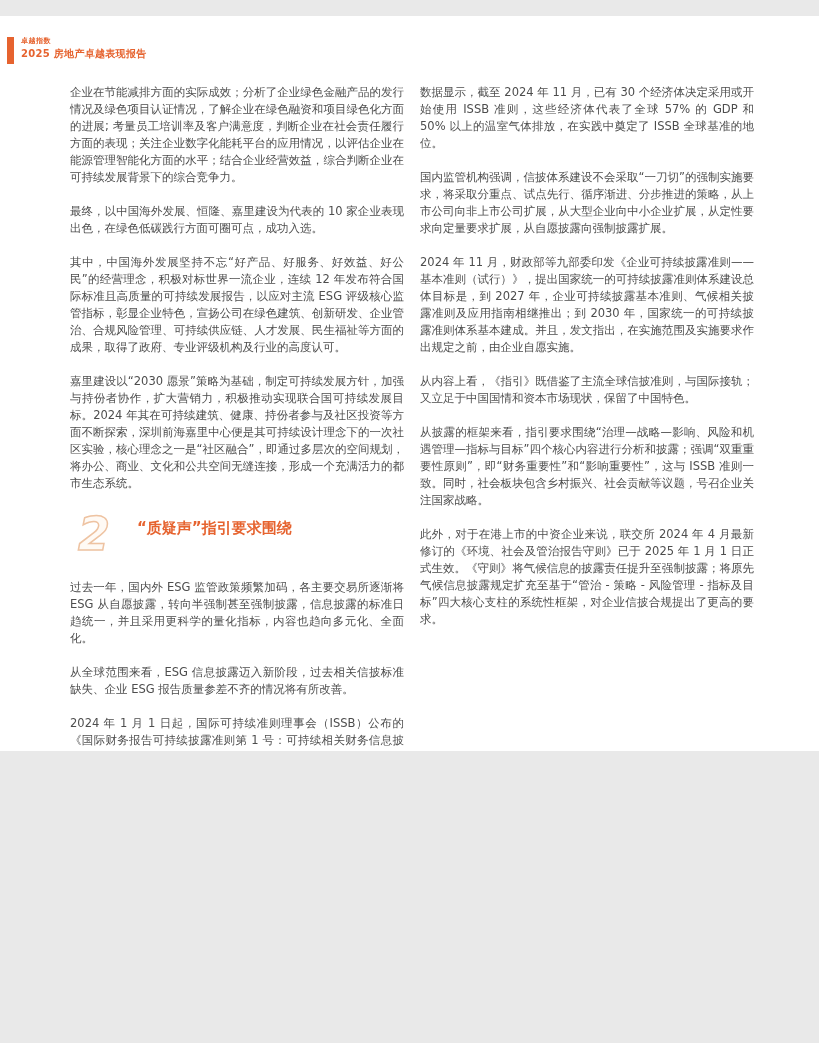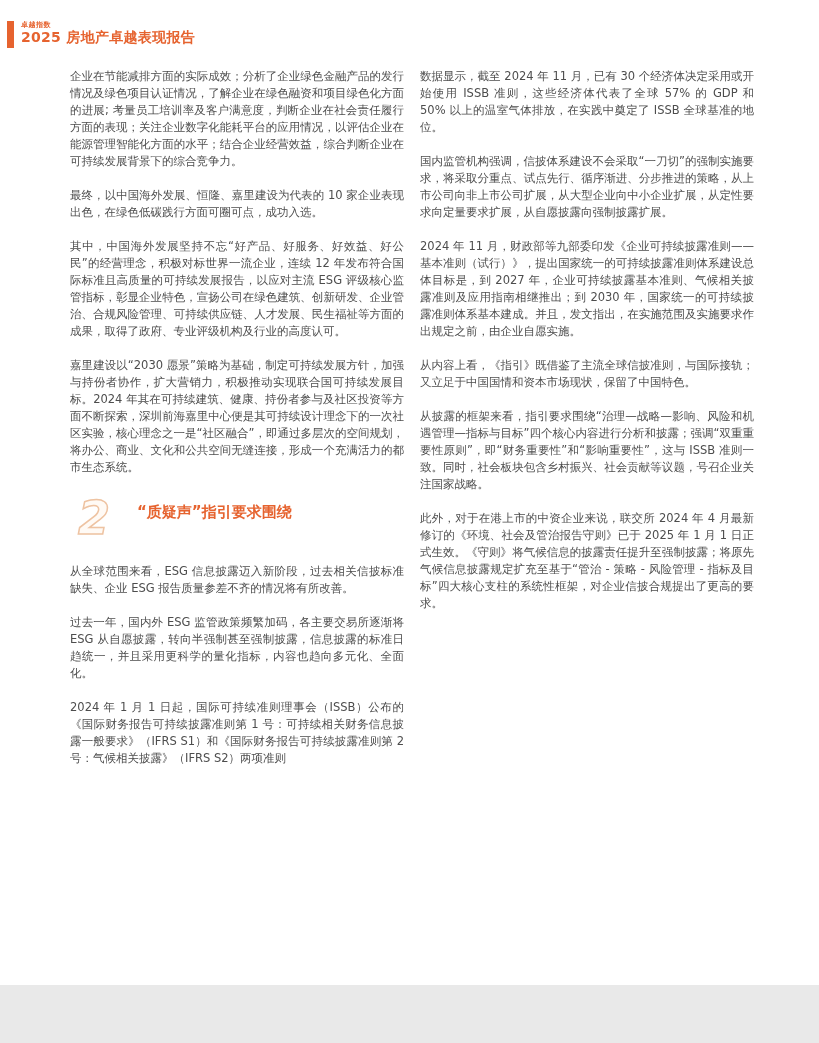--- a/index.html
+++ b/index.html
@@ -1,32 +1,32 @@
 <!DOCTYPE html>
 <html style="--accent: #E6632F; --accent-light: #EEC3A2; --body-text: #4D4D4D;"><head>
 <meta charset="utf-8">
 <style>
   * { box-sizing: border-box; }
   html, body { margin: 0; padding: 0; background: #e9e9e9; }
   .page {
     position: relative;
     width: 819px;
-    height: 985px;
-    margin: 0 auto;
+    height: 735px;
+    margin: 16px auto;
     background: #ffffff;
     font-family: "DejaVu Sans", "Liberation Sans", sans-serif;
     overflow: hidden;
   }
 
   
   .header { position: absolute; top: 21px; left: 7px; display: flex; align-items: flex-start; }
   .header-bar { width: 7px; height: 27px; background: var(--accent); margin-right: 7px; flex: 0 0 auto; }
   .header-text { display: flex; flex-direction: column; }
   .header-eyebrow { font-size: 7px; font-weight: bold; color: var(--accent); letter-spacing: 0.5px; line-height: 9px; }
-  .header-title { font-size: 14px; font-weight: bold; color: var(--accent); line-height: 15px; letter-spacing: 0.3px; }
+  .header-title { font-size: 10px; font-weight: bold; color: var(--accent); line-height: 15px; letter-spacing: 0.3px; }
 
   
   .columns {
     position: absolute;
     top: 68px;
     left: 70px;
     width: 684px;
     display: flex;
     gap: 16px;
   }
@@ -101,22 +101,22 @@
       <p>其中，中国海外发展坚持不忘“好产品、好服务、好效益、好公民”的经营理念，积极对标世界一流企业，连续 12 年发布符合国际标准且高质量的可持续发展报告，以应对主流 ESG 评级核心监管指标，彰显企业特色，宣扬公司在绿色建筑、创新研发、企业管治、合规风险管理、可持续供应链、人才发展、民生福祉等方面的成果，取得了政府、专业评级机构及行业的高度认可。</p>
       <p>嘉里建设以“2030 愿景”策略为基础，制定可持续发展方针，加强与持份者协作，扩大营销力，积极推动实现联合国可持续发展目标。2024 年其在可持续建筑、健康、持份者参与及社区投资等方面不断探索，深圳前海嘉里中心便是其可持续设计理念下的一次社区实验，核心理念之一是“社区融合”，即通过多层次的空间规划，将办公、商业、文化和公共空间无缝连接，形成一个充满活力的都市生态系统。</p>
 
       <div class="section-heading">
         <span class="section-number">2</span>
         <div class="section-title">
           <div class="line2">“质疑声”指引要求围绕</div>
         </div>
       </div>
 
+      <p>过去一年，国内外 ESG 监管政策频繁加码，各主要交易所逐渐将 ESG 从自愿披露，转向半强制甚至强制披露，信息披露的标准日趋统一，并且采用更科学的量化指标，内容也趋向多元化、全面化。</p>
       <p>从全球范围来看，ESG 信息披露迈入新阶段，过去相关信披标准缺失、企业 ESG 报告质量参差不齐的情况将有所改善。</p>
-      <p>过去一年，国内外 ESG 监管政策频繁加码，各主要交易所逐渐将 ESG 从自愿披露，转向半强制甚至强制披露，信息披露的标准日趋统一，并且采用更科学的量化指标，内容也趋向多元化、全面化。</p>
       <p>2024 年 1 月 1 日起，国际可持续准则理事会（ISSB）公布的《国际财务报告可持续披露准则第 1 号：可持续相关财务信息披露一般要求》（IFRS S1）和《国际财务报告可持续披露准则第 2 号：气候相关披露》（IFRS S2）两项准则</p>
     </div>
 
     <div class="col">
       <p>数据显示，截至 2024 年 11 月，已有 30 个经济体决定采用或开始使用 ISSB 准则，这些经济体代表了全球 57% 的 GDP 和 50% 以上的温室气体排放，在实践中奠定了 ISSB 全球基准的地位。</p>
       <p>国内监管机构强调，信披体系建设不会采取“一刀切”的强制实施要求，将采取分重点、试点先行、循序渐进、分步推进的策略，从上市公司向非上市公司扩展，从大型企业向中小企业扩展，从定性要求向定量要求扩展，从自愿披露向强制披露扩展。</p>
       <p>2024 年 11 月，财政部等九部委印发《企业可持续披露准则——基本准则（试行）》，提出国家统一的可持续披露准则体系建设总体目标是，到 2027 年，企业可持续披露基本准则、气候相关披露准则及应用指南相继推出；到 2030 年，国家统一的可持续披露准则体系基本建成。并且，发文指出，在实施范围及实施要求作出规定之前，由企业自愿实施。</p>
       <p>从内容上看，《指引》既借鉴了主流全球信披准则，与国际接轨；又立足于中国国情和资本市场现状，保留了中国特色。</p>
       <p>从披露的框架来看，指引要求围绕“治理—战略—影响、风险和机遇管理—指标与目标”四个核心内容进行分析和披露；强调“双重重要性原则”，即“财务重要性”和“影响重要性”，这与 ISSB 准则一致。同时，社会板块包含乡村振兴、社会贡献等议题，号召企业关注国家战略。</p>
       <p>此外，对于在港上市的中资企业来说，联交所 2024 年 4 月最新修订的《环境、社会及管治报告守则》已于 2025 年 1 月 1 日正式生效。《守则》将气候信息的披露责任提升至强制披露；将原先气候信息披露规定扩充至基于“管治 - 策略 - 风险管理 - 指标及目标”四大核心支柱的系统性框架，对企业信披合规提出了更高的要求。</p>

